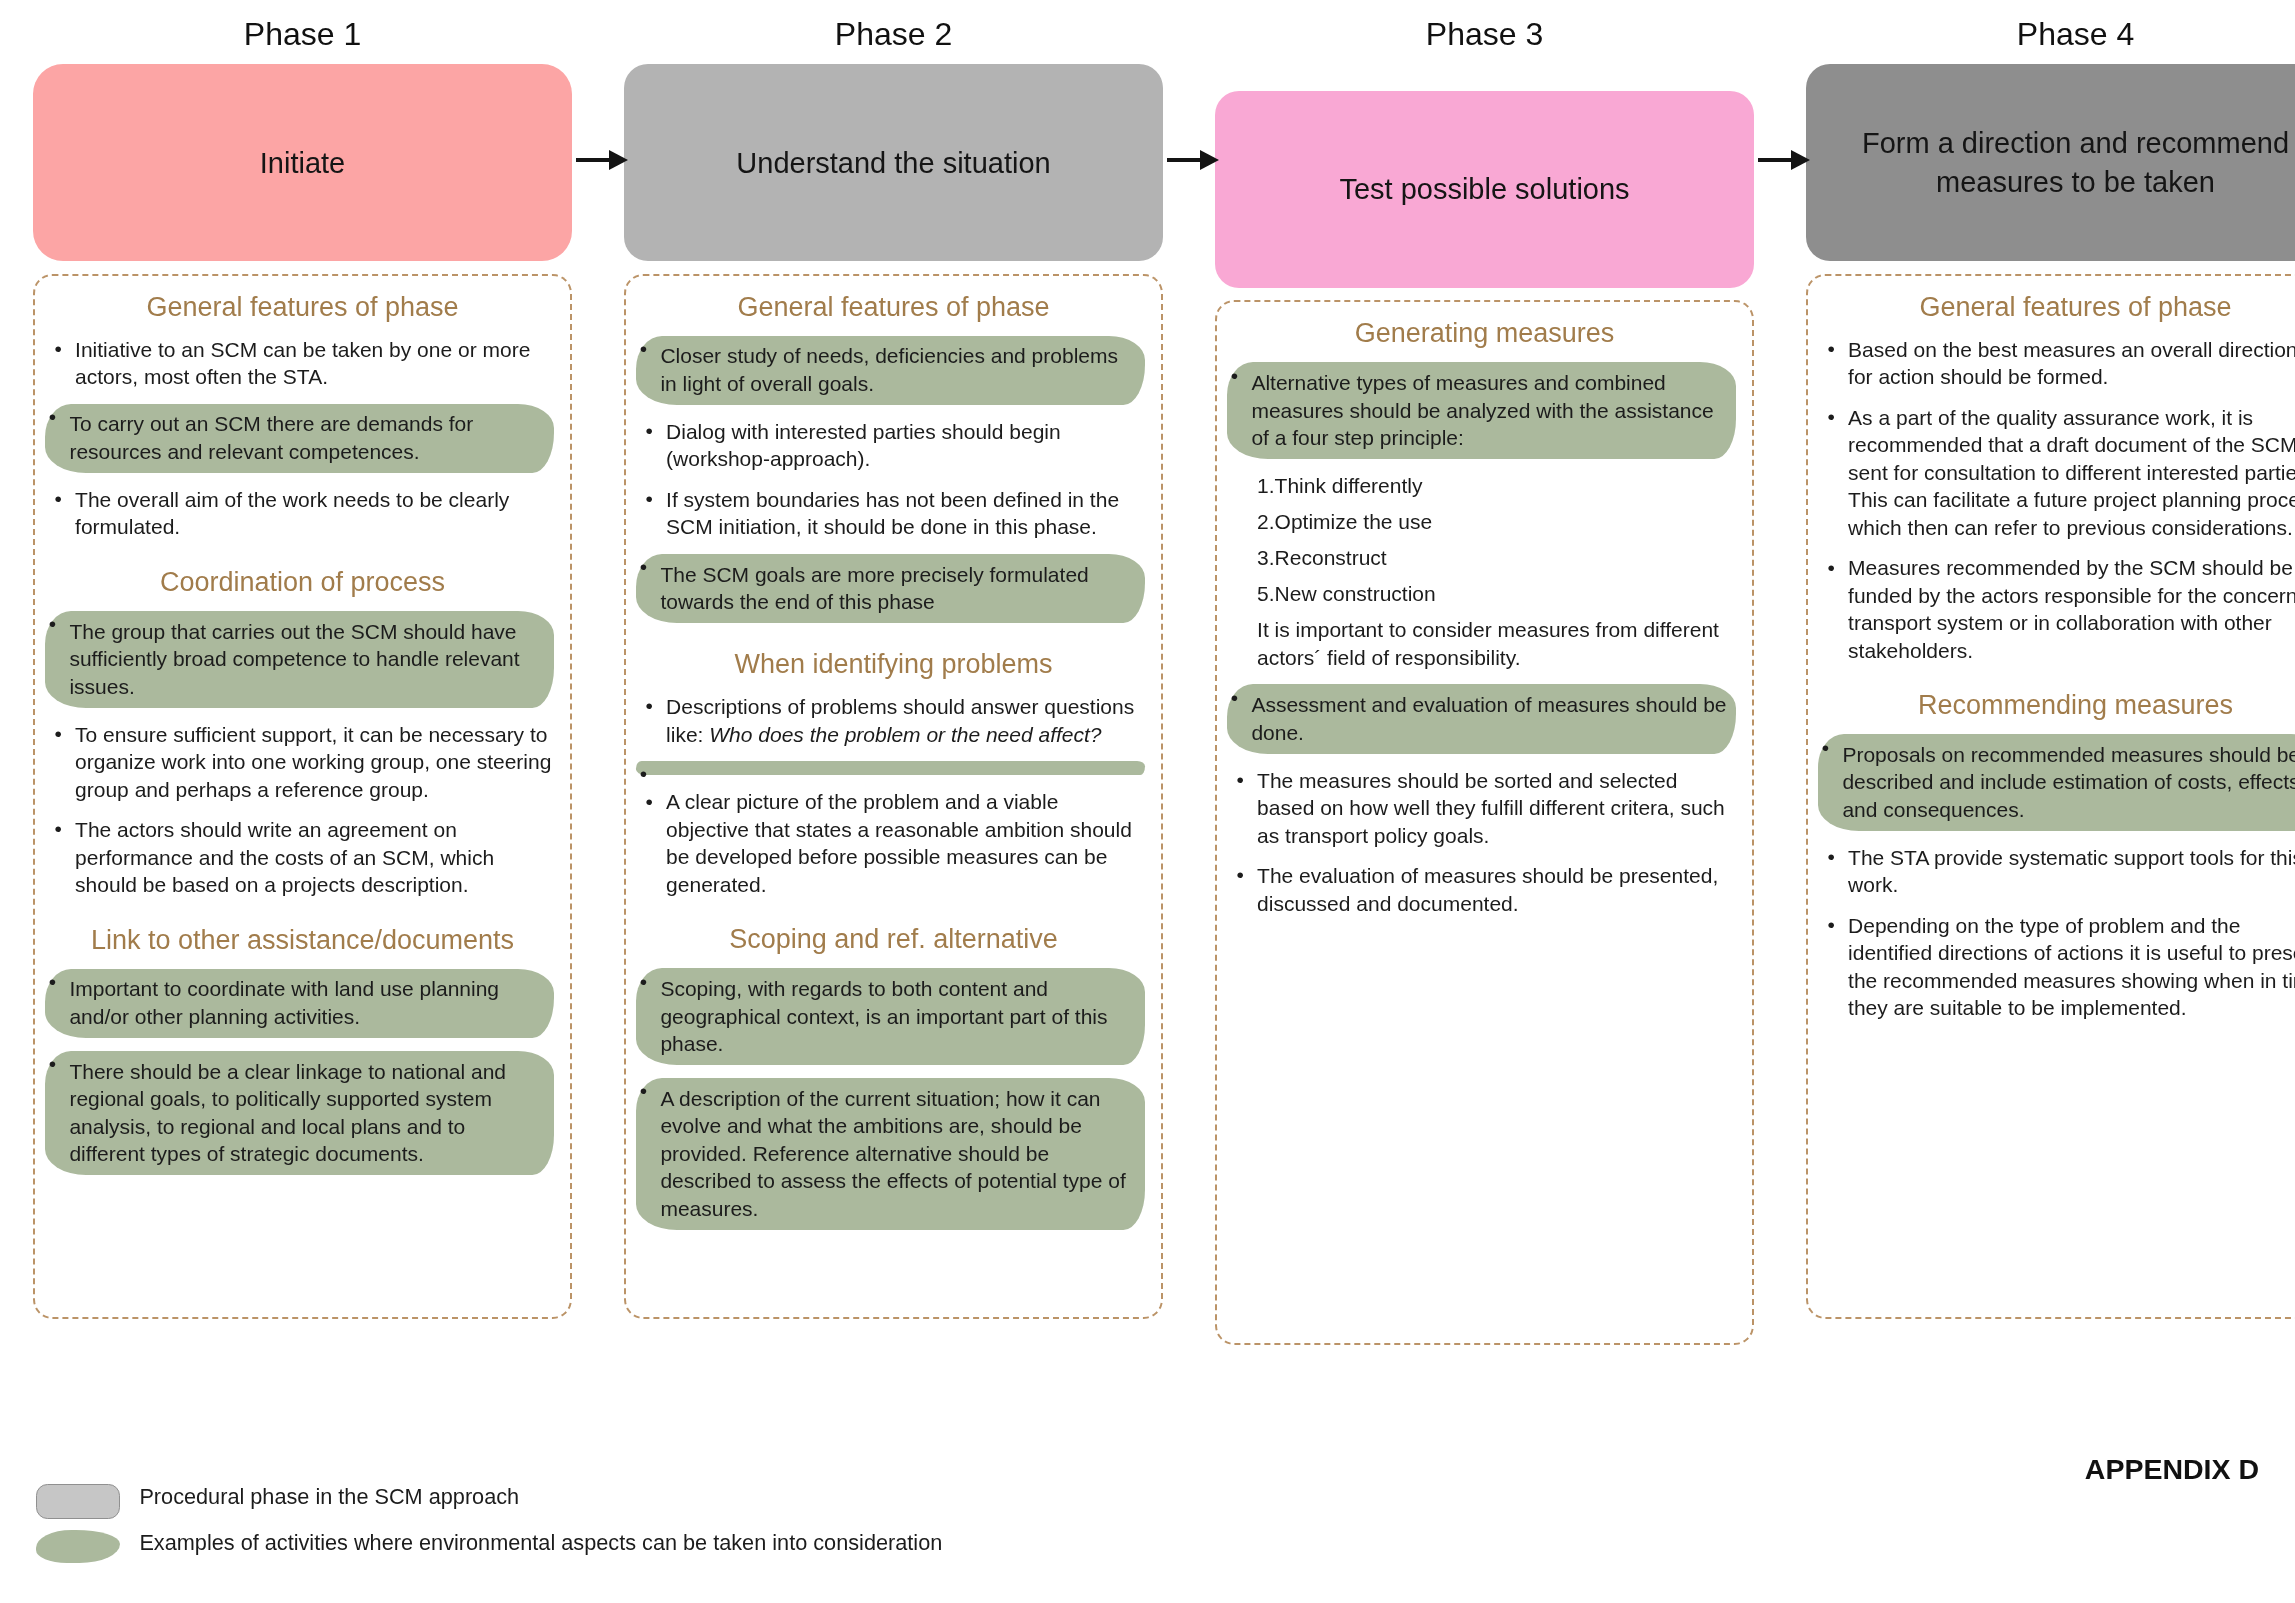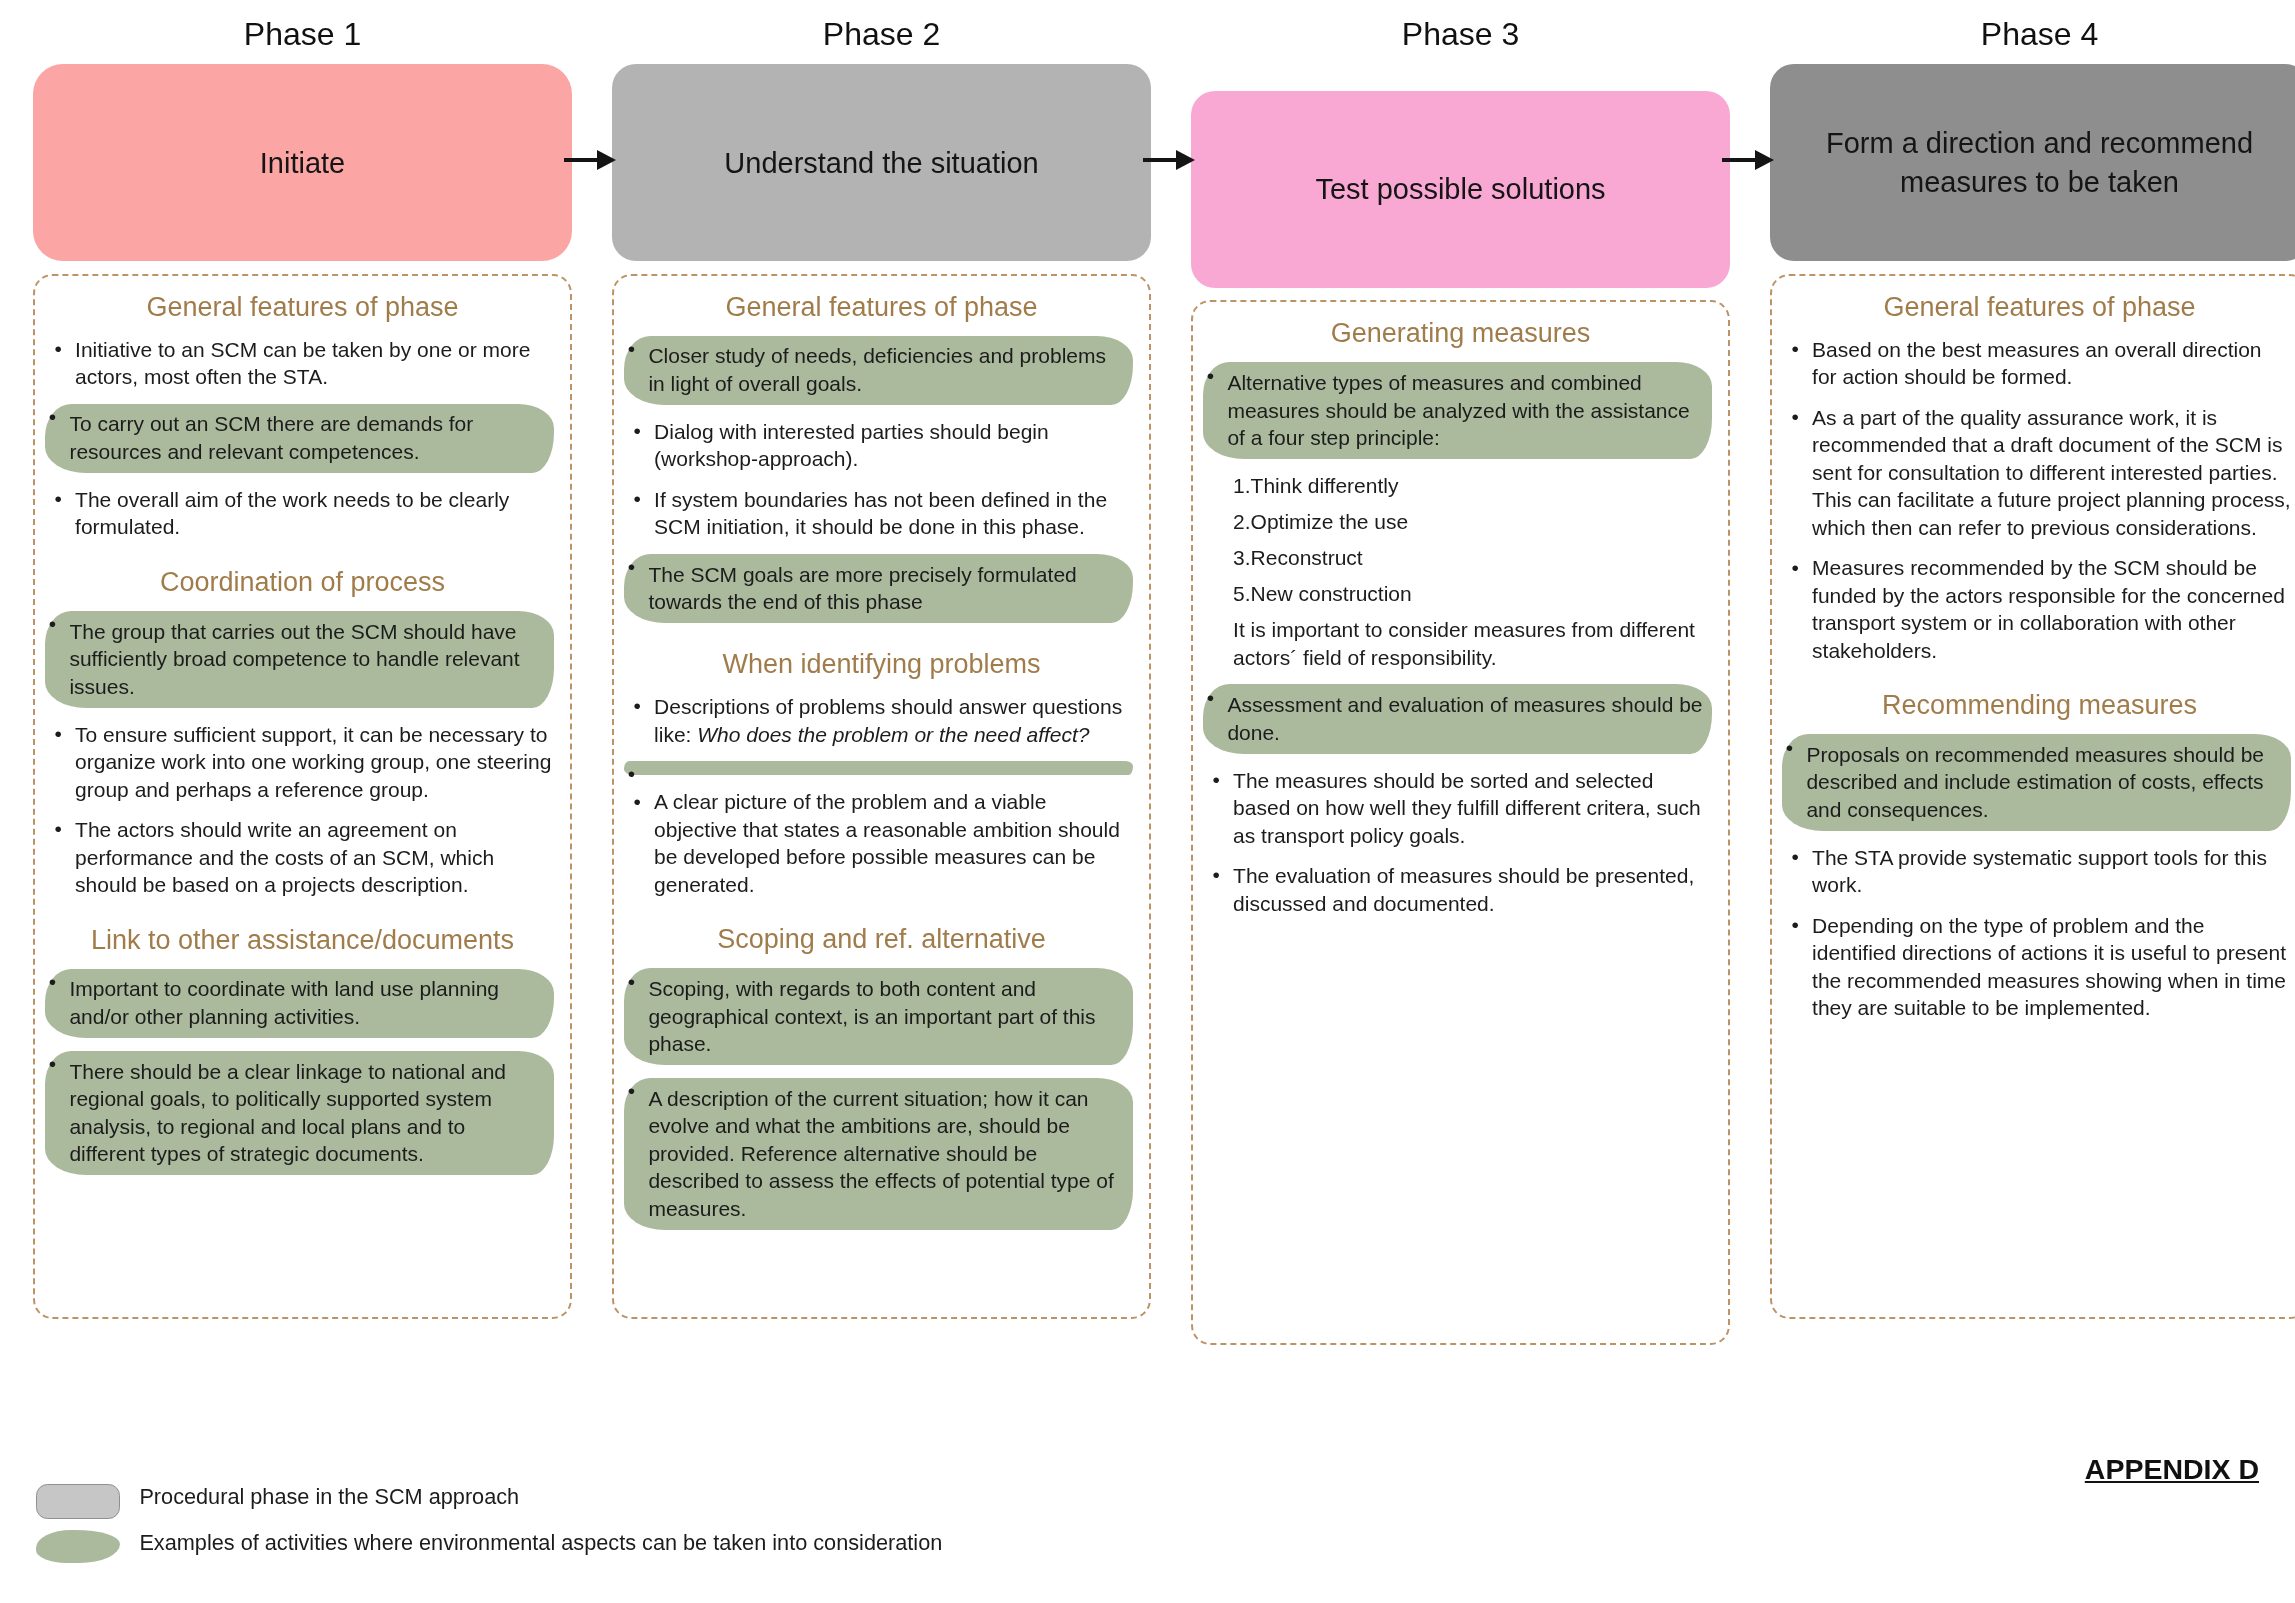--- a/index.html
+++ b/index.html
@@ -4,21 +4,21 @@
 <style>
   * { box-sizing: border-box; }
   html, body { margin: 0; padding: 0; }
   body {
     width: 2295px; height: 1604px;
     background: #ffffff;
     font-family: "Liberation Sans", "DejaVu Sans", sans-serif;
     color: #1c1c1c;
   }
   .board { position: relative; width: 2295px; height: 1604px; overflow: hidden; }
-  .columns { display: flex; gap: 40px; padding: 9px 26px 0 33px; }
+  .columns { display: flex; gap: 52px; padding: 9px 26px 0 33px; }
   .column { position: relative; width: 539px; flex: 0 0 539px; }
   .phase-label { text-align: center; font-size: 32px; color: #111; margin: 6.8px 0 11.4px; }
   .phase-box {
     height: 197px; border-radius: 24px;
     display: flex; align-items: center; justify-content: center;
     text-align: center; font-size: 29px; line-height: 1.32;
     padding: 0 40px; color: #151515;
   }
   .panel {
     margin-top: 12.5px;
@@ -67,21 +67,21 @@
     width: 84px; height: 35px; border-radius: 11.4px;
     background: #c6c6c6; border: 1.7px solid #909090; flex: 0 0 auto;
   }
   .swatch-blob {
     width: 84px; height: 33px; flex: 0 0 auto;
     background: var(--hl, #abb99d);
     border-radius: 48% 60% 55% 42% / 62% 48% 66% 45%;
   }
   .appendix {
     position: absolute; right: 36px; top: 1453px;
-    font-size: 28.5px; font-weight: bold; color: #111; text-decoration: underline;
+    font-size: 28.5px; font-weight: bold; color: #111;
   }
 </style>
 </head>
 <body>
 
 <div class="board">
 
   <div class="columns" id="columns">
       <div class="column">
         <div class="phase-label">Phase 1</div>

